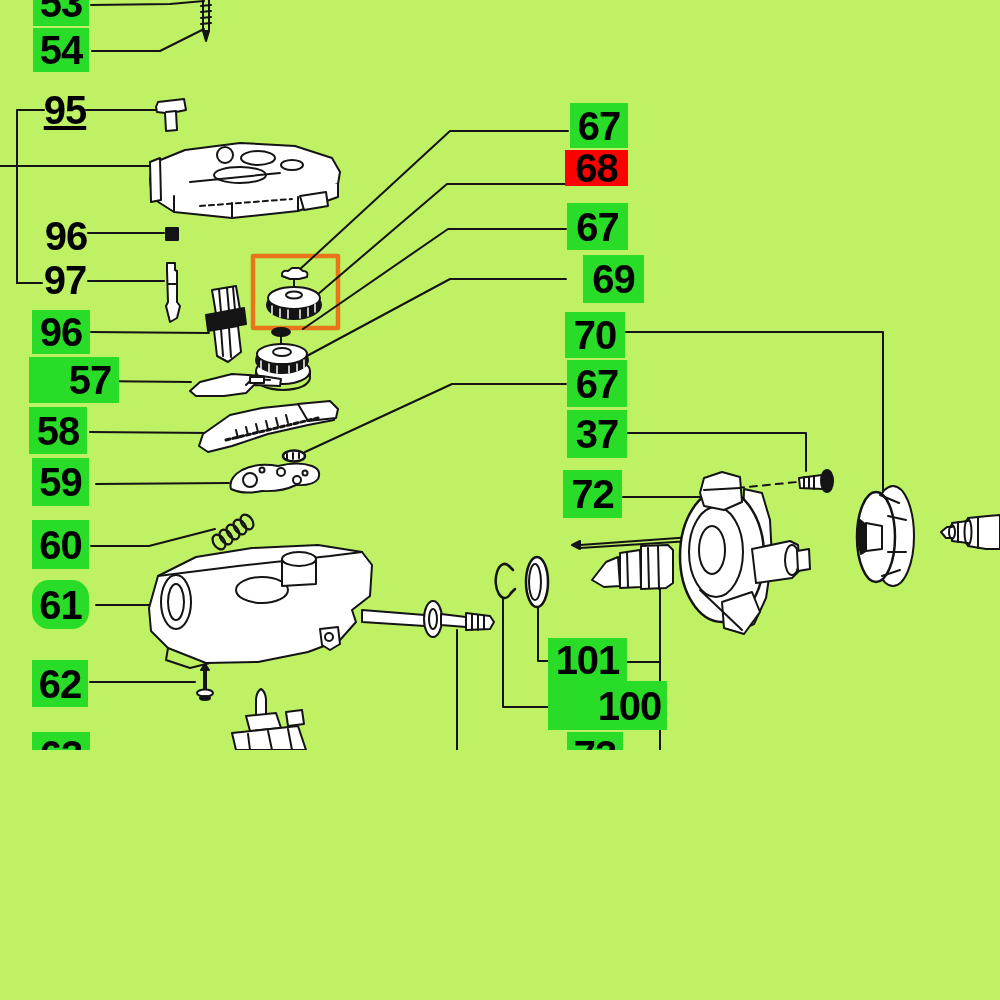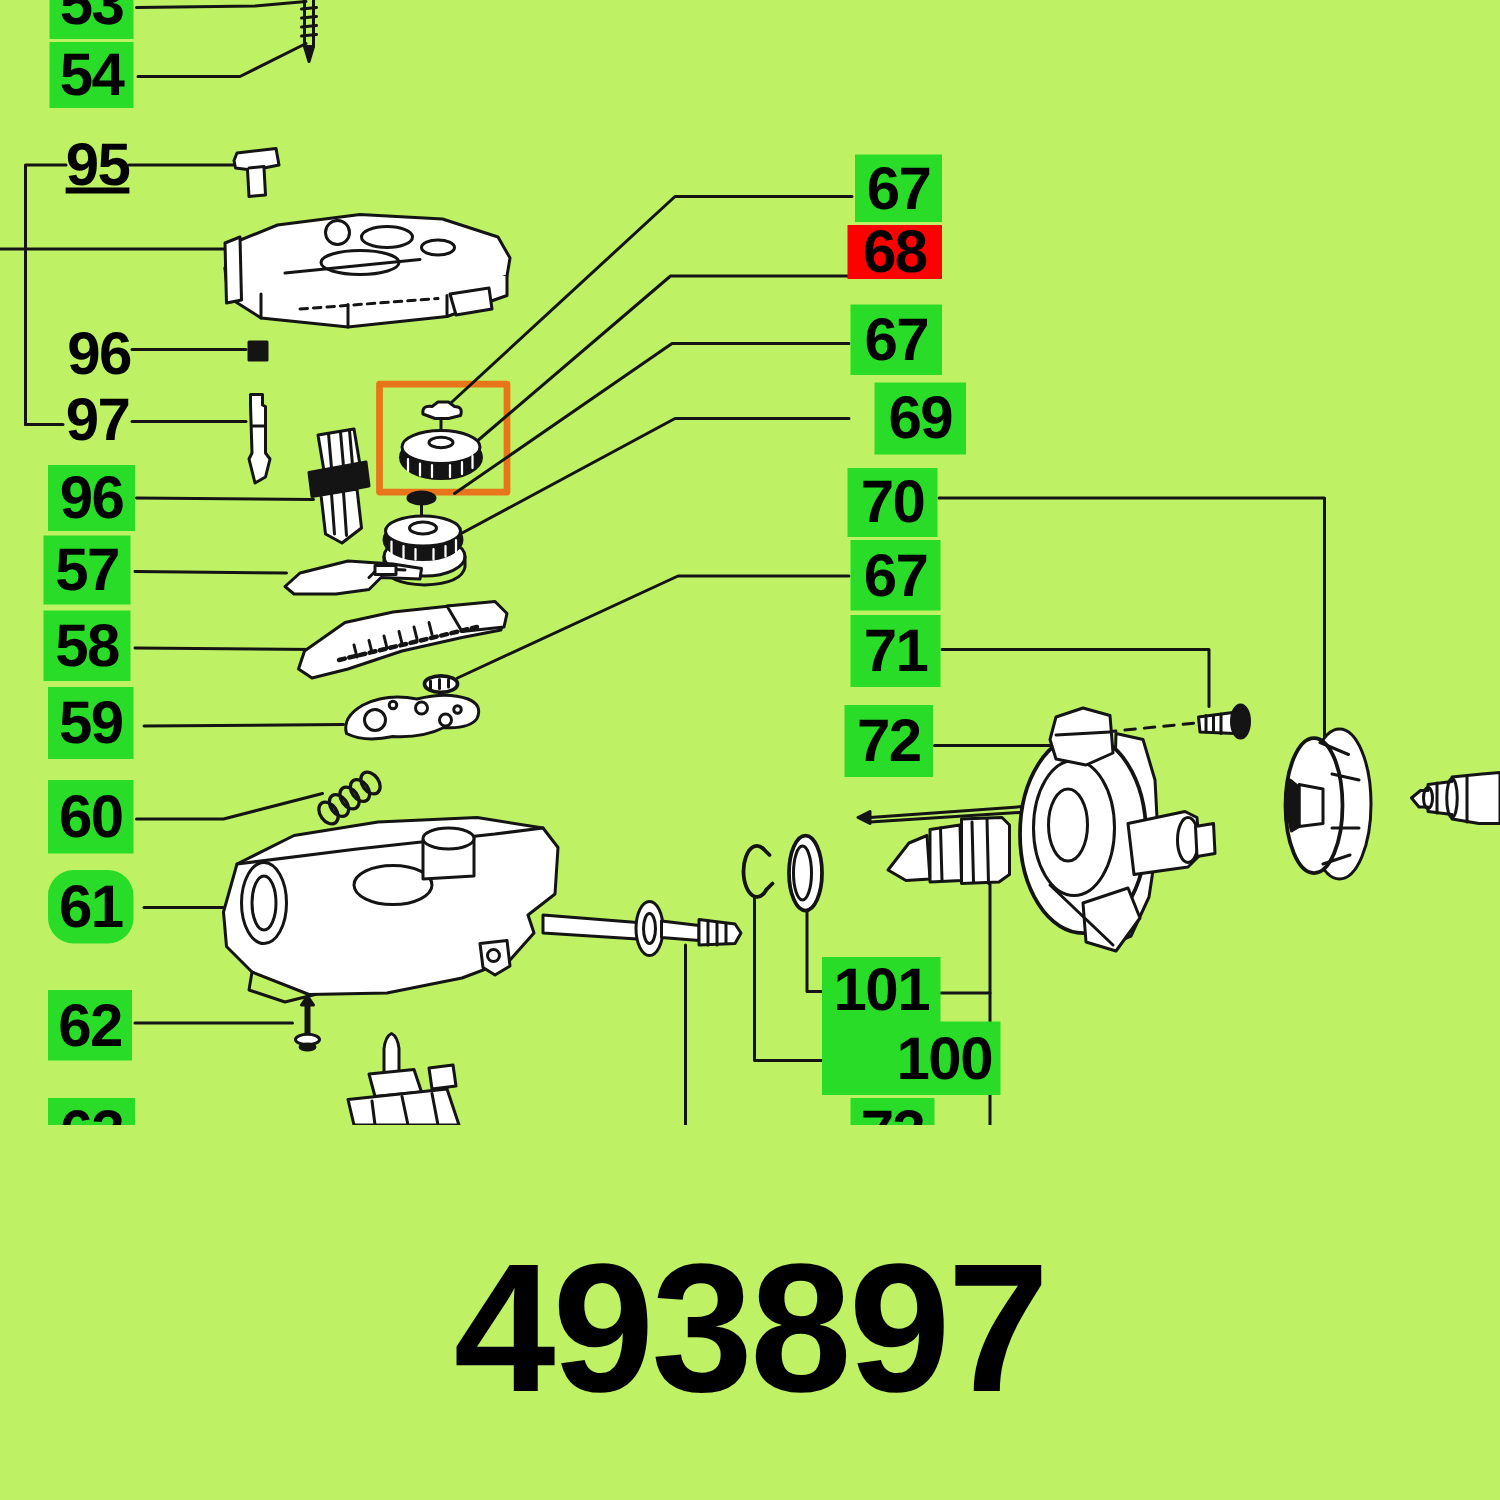--- a/index.html
+++ b/index.html
@@ -244,35 +244,34 @@
 
       </g>
     </svg>
 
     <div class="callout green" style="left:33px;top:-20px;width:56px;height:46px;">53</div>
     <div class="callout green" style="left:33px;top:28px;width:56px;height:44px;">54</div>
     <div class="callout plain" style="left:40px;top:92px;width:50px;height:36px;text-decoration:underline;">95</div>
     <div class="callout plain" style="left:42px;top:218px;width:48px;height:36px;">96</div>
     <div class="callout plain" style="left:40px;top:262px;width:50px;height:36px;">97</div>
     <div class="callout green" style="left:32px;top:310px;width:58px;height:44px;">96</div>
-    <div class="callout green" style="left:29px;top:357px;width:58px;height:46px;">57</div>
+    <div class="callout green" style="left:29px;top:357px;width:58px;height:46px;padding-left:32px;">57</div>
     <div class="callout green" style="left:29px;top:407px;width:58px;height:47px;">58</div>
     <div class="callout green" style="left:32px;top:458px;width:57px;height:48px;">59</div>
     <div class="callout green" style="left:32px;top:520px;width:57px;height:49px;">60</div>
     <div class="callout green" style="left:32px;top:580px;width:57px;height:49px;border-radius:17px;">61</div>
     <div class="callout green" style="left:32px;top:660px;width:56px;height:47px;">62</div>
     <div class="callout green" style="left:32px;top:732px;width:58px;height:46px;">63</div>
 
     <div class="callout green" style="left:570px;top:103px;width:58px;height:45px;">67</div>
     <div class="callout red" style="left:565px;top:150px;width:63px;height:36px;">68</div>
     <div class="callout green" style="left:567px;top:203px;width:61px;height:47px;">67</div>
     <div class="callout green" style="left:567px;top:255px;width:61px;height:48px;margin-left:16px;">69</div>
     <div class="callout green" style="left:565px;top:312px;width:60px;height:46px;">70</div>
     <div class="callout green" style="left:567px;top:360px;width:60px;height:47px;">67</div>
-    <div class="callout green" style="left:567px;top:410px;width:60px;height:48px;">71</div>
+    <div class="callout green" style="left:567px;top:410px;width:60px;height:48px;">37</div>
     <div class="callout green" style="left:563px;top:470px;width:59px;height:48px;">72</div>
     <div class="callout green" style="left:548px;top:638px;width:79px;height:44px;text-align:center;">101</div>
     <div class="callout green" style="left:548px;top:681px;width:75px;height:49px;padding-left:44px;">100</div>
     <div class="callout green" style="left:567px;top:732px;width:56px;height:46px;">73</div>
   </div>
 
-  <div id="part-number">493897</div>
 </div>
 
 </body></html>

